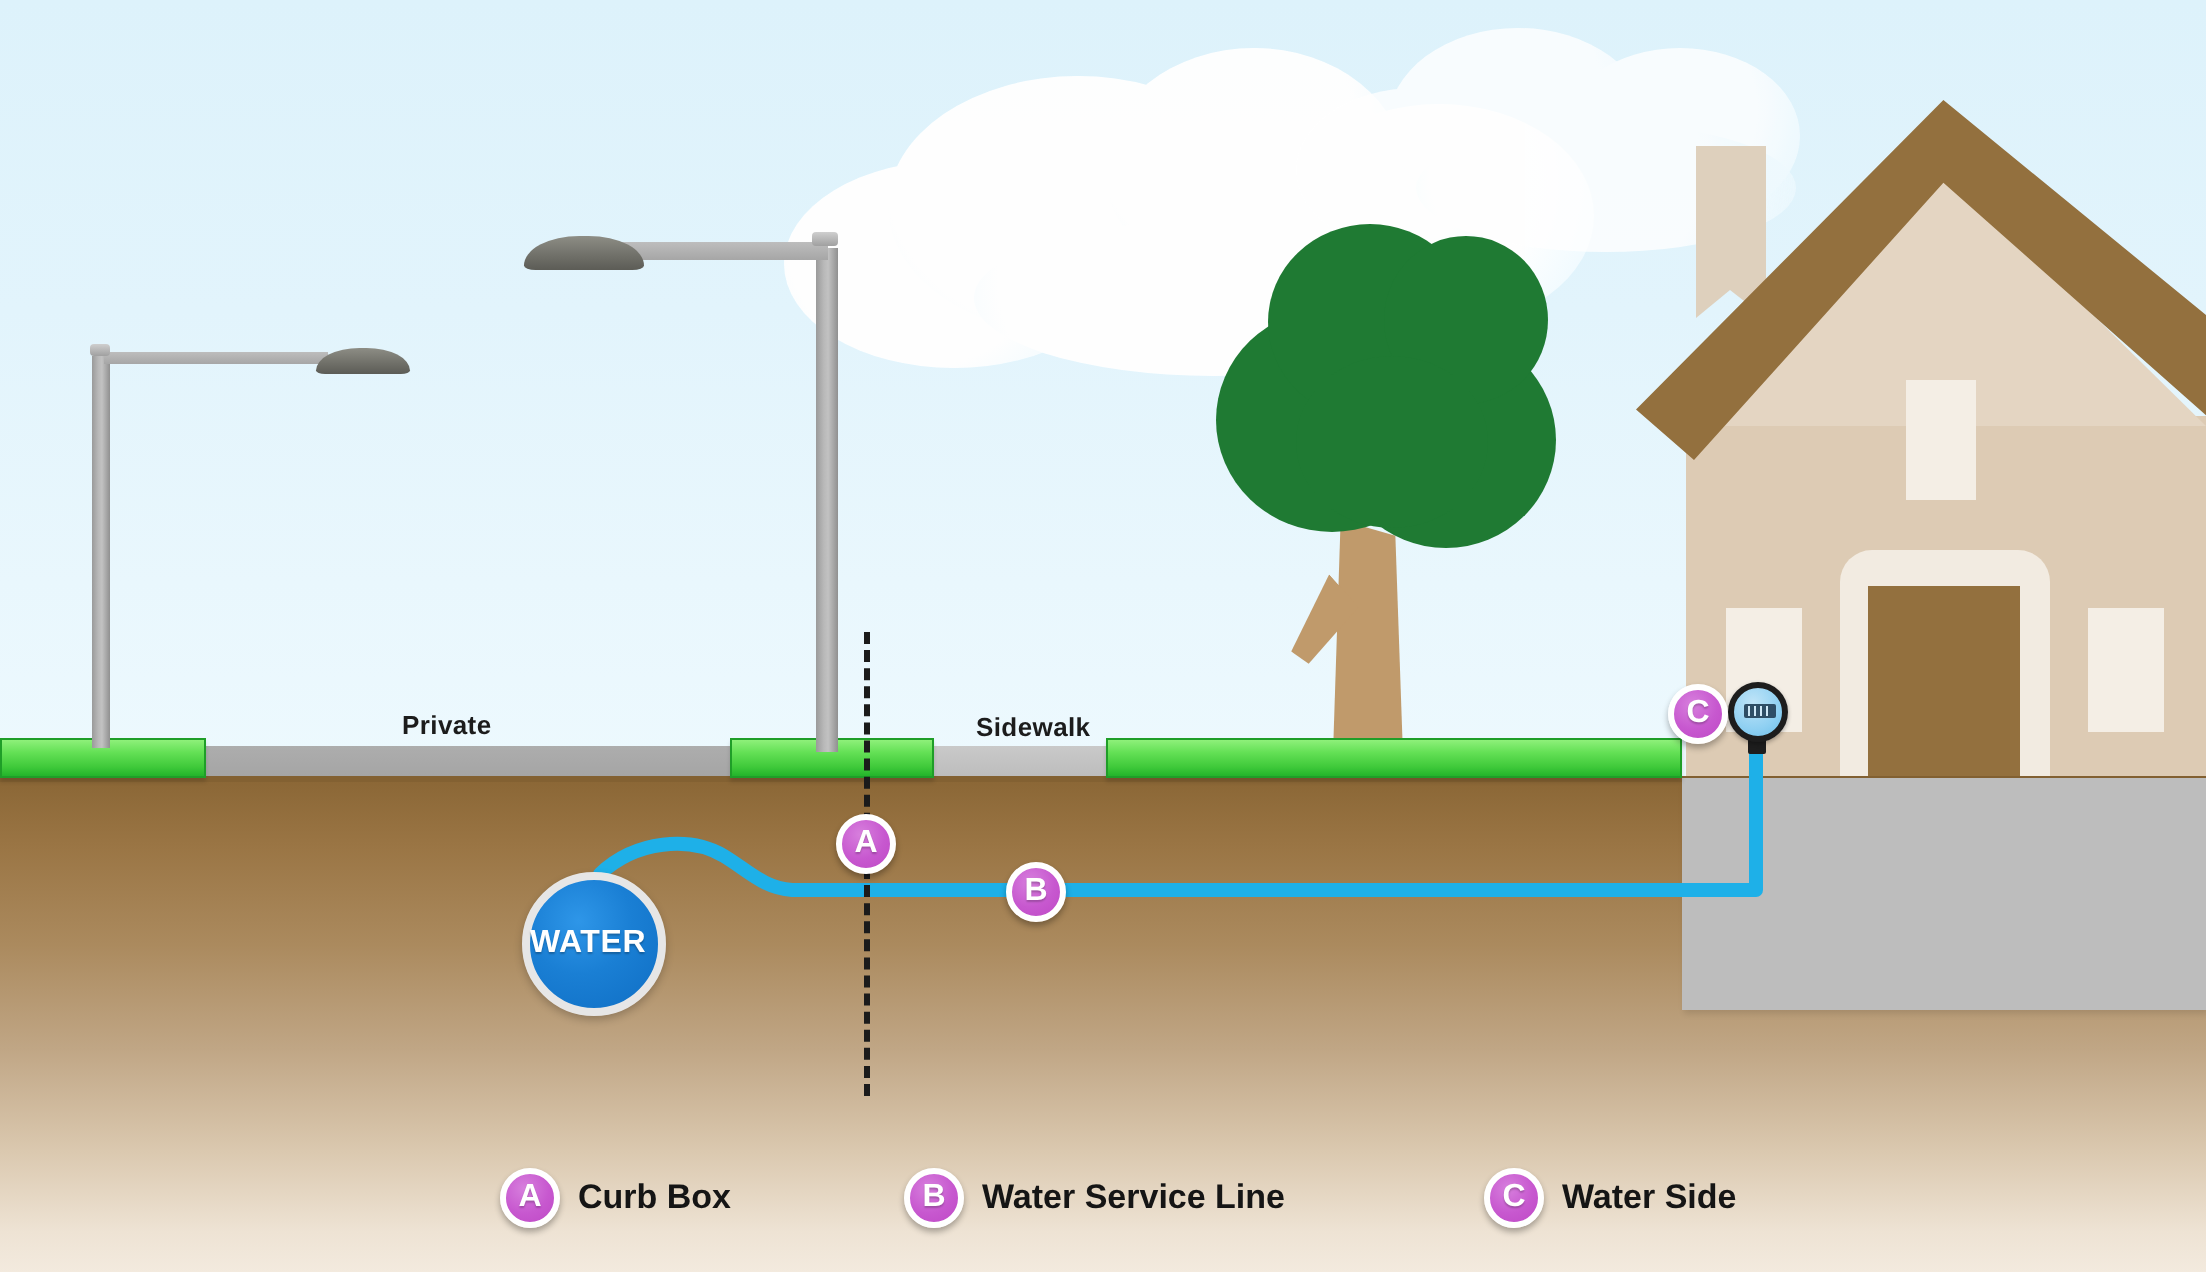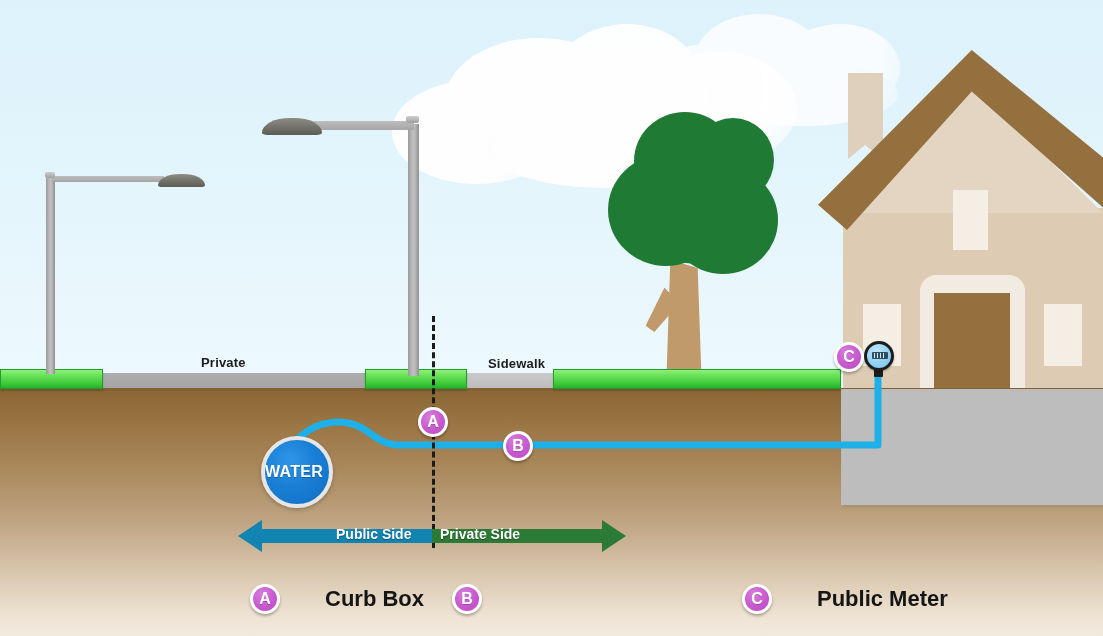--- a/index.html
+++ b/index.html
@@ -218,21 +218,21 @@
     white-space:nowrap;
   }
   .arrowbar .lbl.public{left:104px;}
   .arrowbar .lbl.private{left:208px;}
 
   
   .legend{position:absolute;left:0;top:580px;width:1103px;height:44px;}
   .legend .item{position:absolute;display:flex;align-items:center;gap:9px;}
   .legend .item .marker{position:relative;left:0;top:0;}
   .legend .item .txt{
-    font-size:22px;font-weight:bold;color:#151515;white-space:nowrap;margin-left:36px;
+    font-size:17px;font-weight:bold;color:#151515;white-space:nowrap;
   }
   .legend .i1{left:250px;top:4px;}
   .legend .i2{left:452px;top:4px;}
   .legend .i3{left:742px;top:4px;}
 </style>
 </head>
 <body>
 
 <div id="scene">
 
@@ -325,38 +325,29 @@
         <i style="left:11px;"></i>
     </div>
   </div>
 
   <div class="divider"></div>
 
   <div class="marker m-a">A</div>
   <div class="marker m-b">B</div>
   <div class="marker m-c">C</div>
 
-  <div class="arrowbar">
-    <svg width="400" height="44" viewBox="0 0 400 44">
-      <g transform="translate(0,3)">
-        <polygon points="6,19 30,3 30,12 200,12 200,26 30,26 30,35" fill="#1184b2"></polygon>
-        <polygon points="394,19 370,3 370,12 200,12 200,26 370,26 370,35" fill="#2b7a35"></polygon>
-      </g>
-    </svg>
-    <div class="lbl public">Public Side</div>
-    <div class="lbl private">Private Side</div>
-  </div>
 
   <div class="legend">
     <div class="item i1">
       <div class="marker">A</div>
       <div class="txt">Curb Box</div>
     </div>
     <div class="item i2">
       <div class="marker">B</div>
+      <div class="txt">Water Service Line</div>
     </div>
     <div class="item i3">
       <div class="marker">C</div>
-      <div class="txt">Public Meter</div>
+      <div class="txt">Water Side</div>
     </div>
   </div>
 
 </div>
 
 </body></html>

